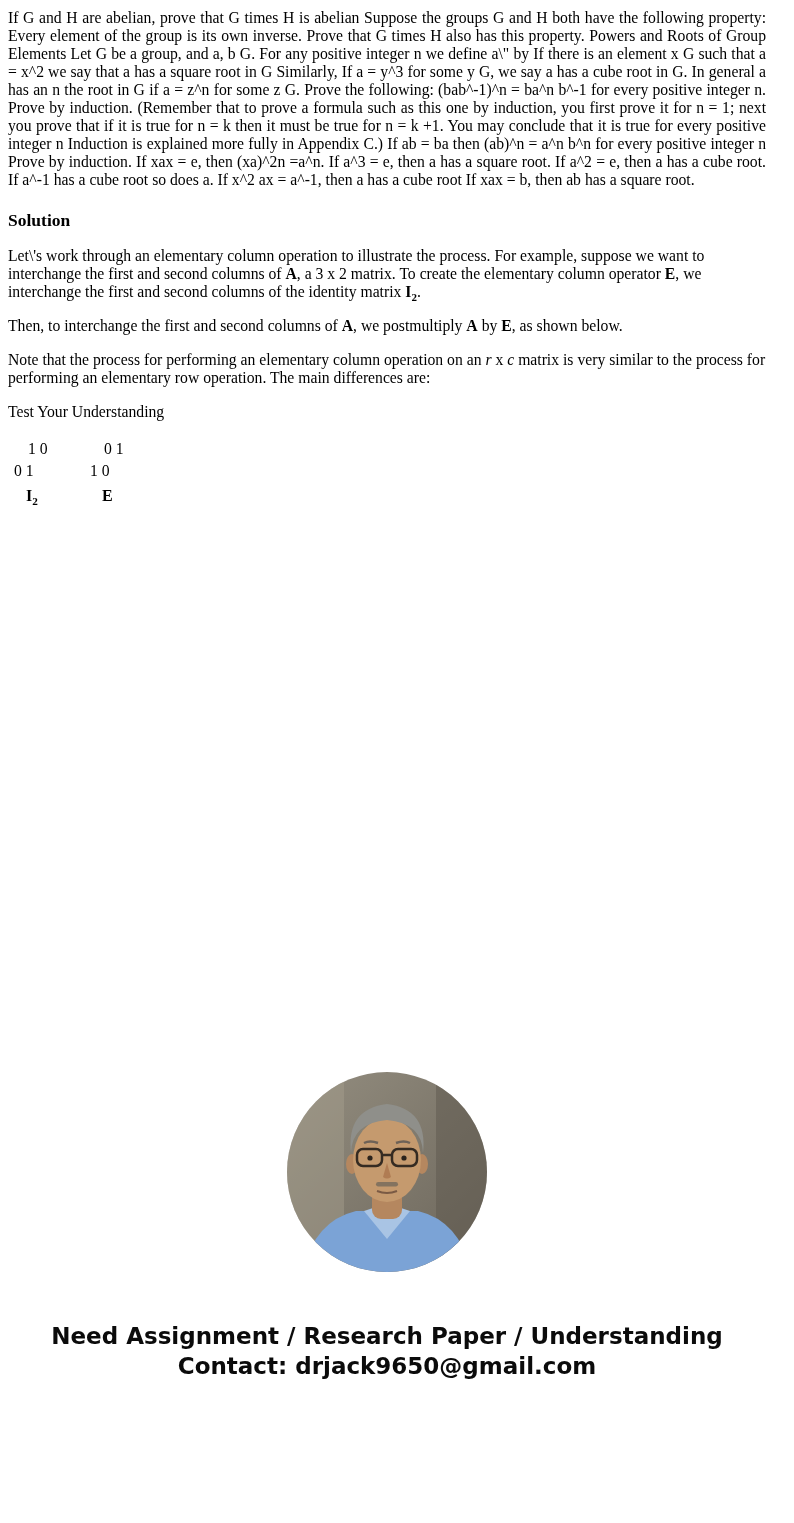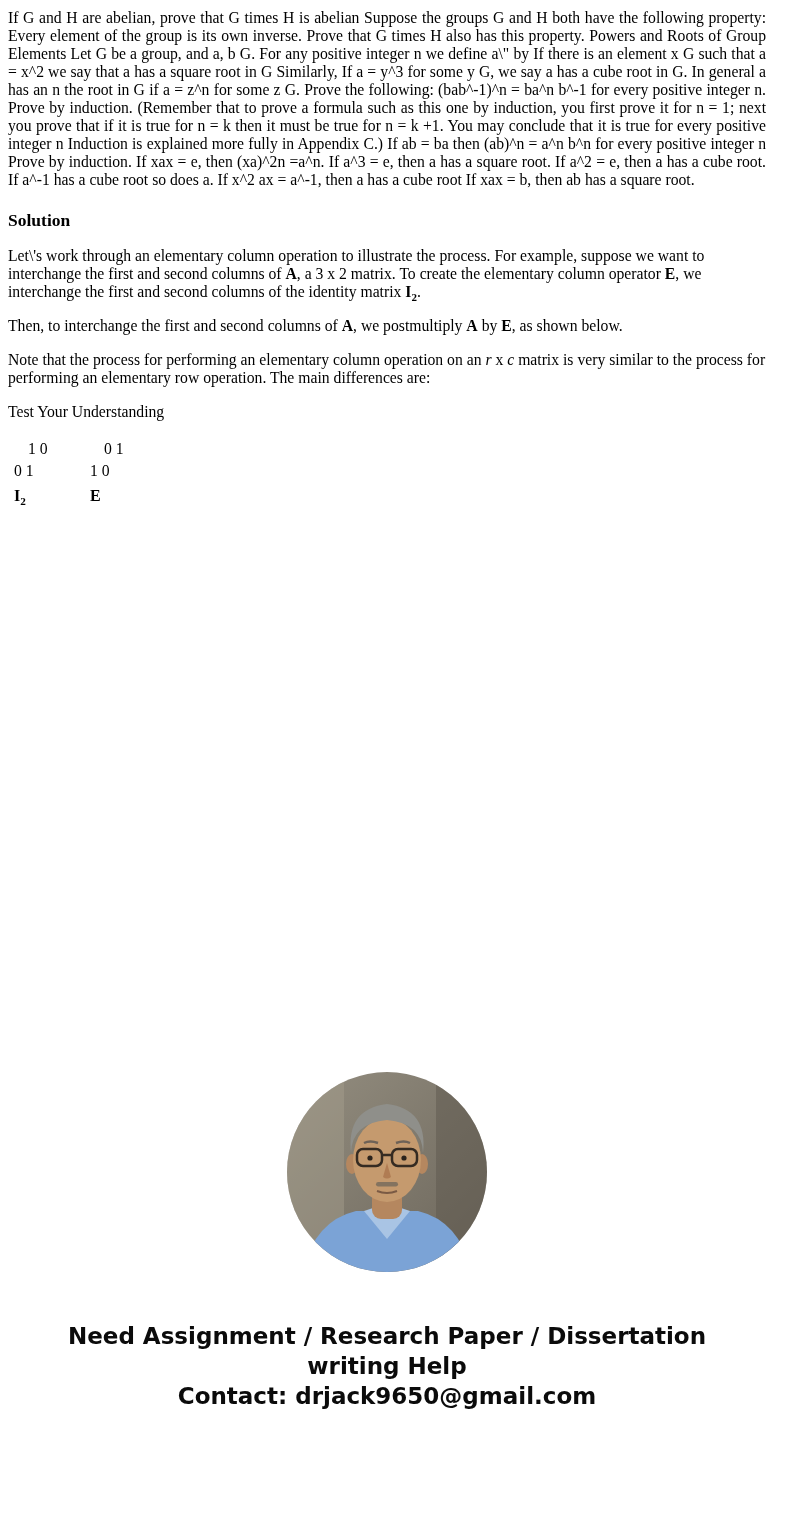--- a/index.html
+++ b/index.html
@@ -60,20 +60,21 @@
     line-height: 22px;
     white-space: pre;
   }
   .m-row.indent {
     padding-left: 14px;
   }
   .m-label {
     font-weight: bold;
     font-size: 16px;
     margin-top: 5px;
+    margin-left: 12px;
   }
   .photo-wrap {
     margin-top: 566px;
     display: flex;
     justify-content: center;
   }
   .photo-wrap svg {
     display: block;
   }
   .footer {
@@ -148,18 +149,17 @@
         <circle cx="84" cy="87" r="2.6" fill="#2b231c"></circle>
         <circle cx="118" cy="87" r="2.6" fill="#2b231c"></circle>
         <path d="M 101 92 L 97 106 Q 101 109 105 106 Z" fill="#b07c53"></path>
         <rect x="90" y="111" width="22" height="4.5" rx="2.2" fill="#84735f"></rect>
         <path d="M 91 120 Q 101 124 111 120" stroke="#7a5a44" stroke-width="2" fill="none"></path>
       </g>
     </svg>
   </div>
 
   <div class="footer">
-    <div>Need Assignment / Research Paper / Dissertation</div>
-    <div>writing Help</div>
+    <div>Need Assignment / Research Paper / Understanding</div>
     <div>Contact: drjack9650@gmail.com</div>
   </div>
 
 </div>
 
 </body></html>

